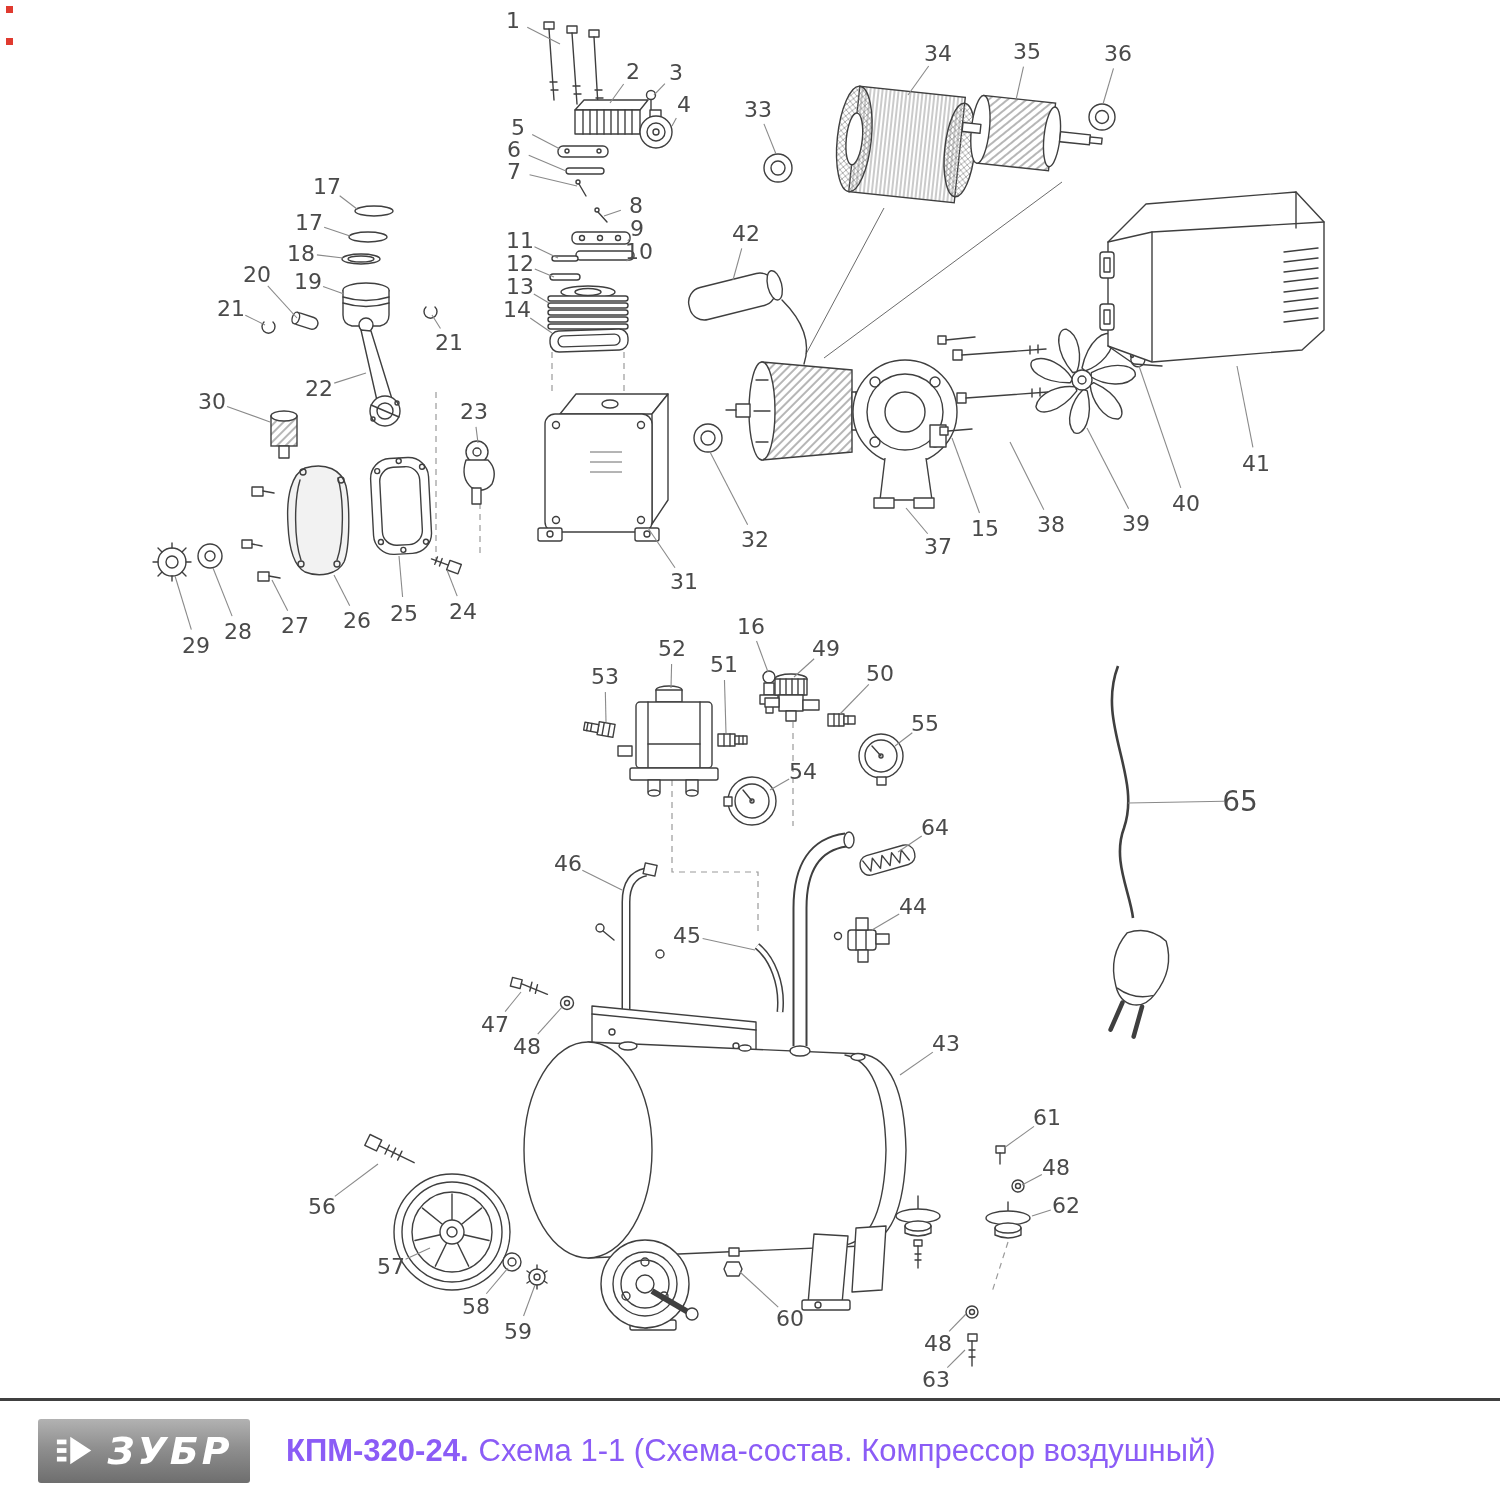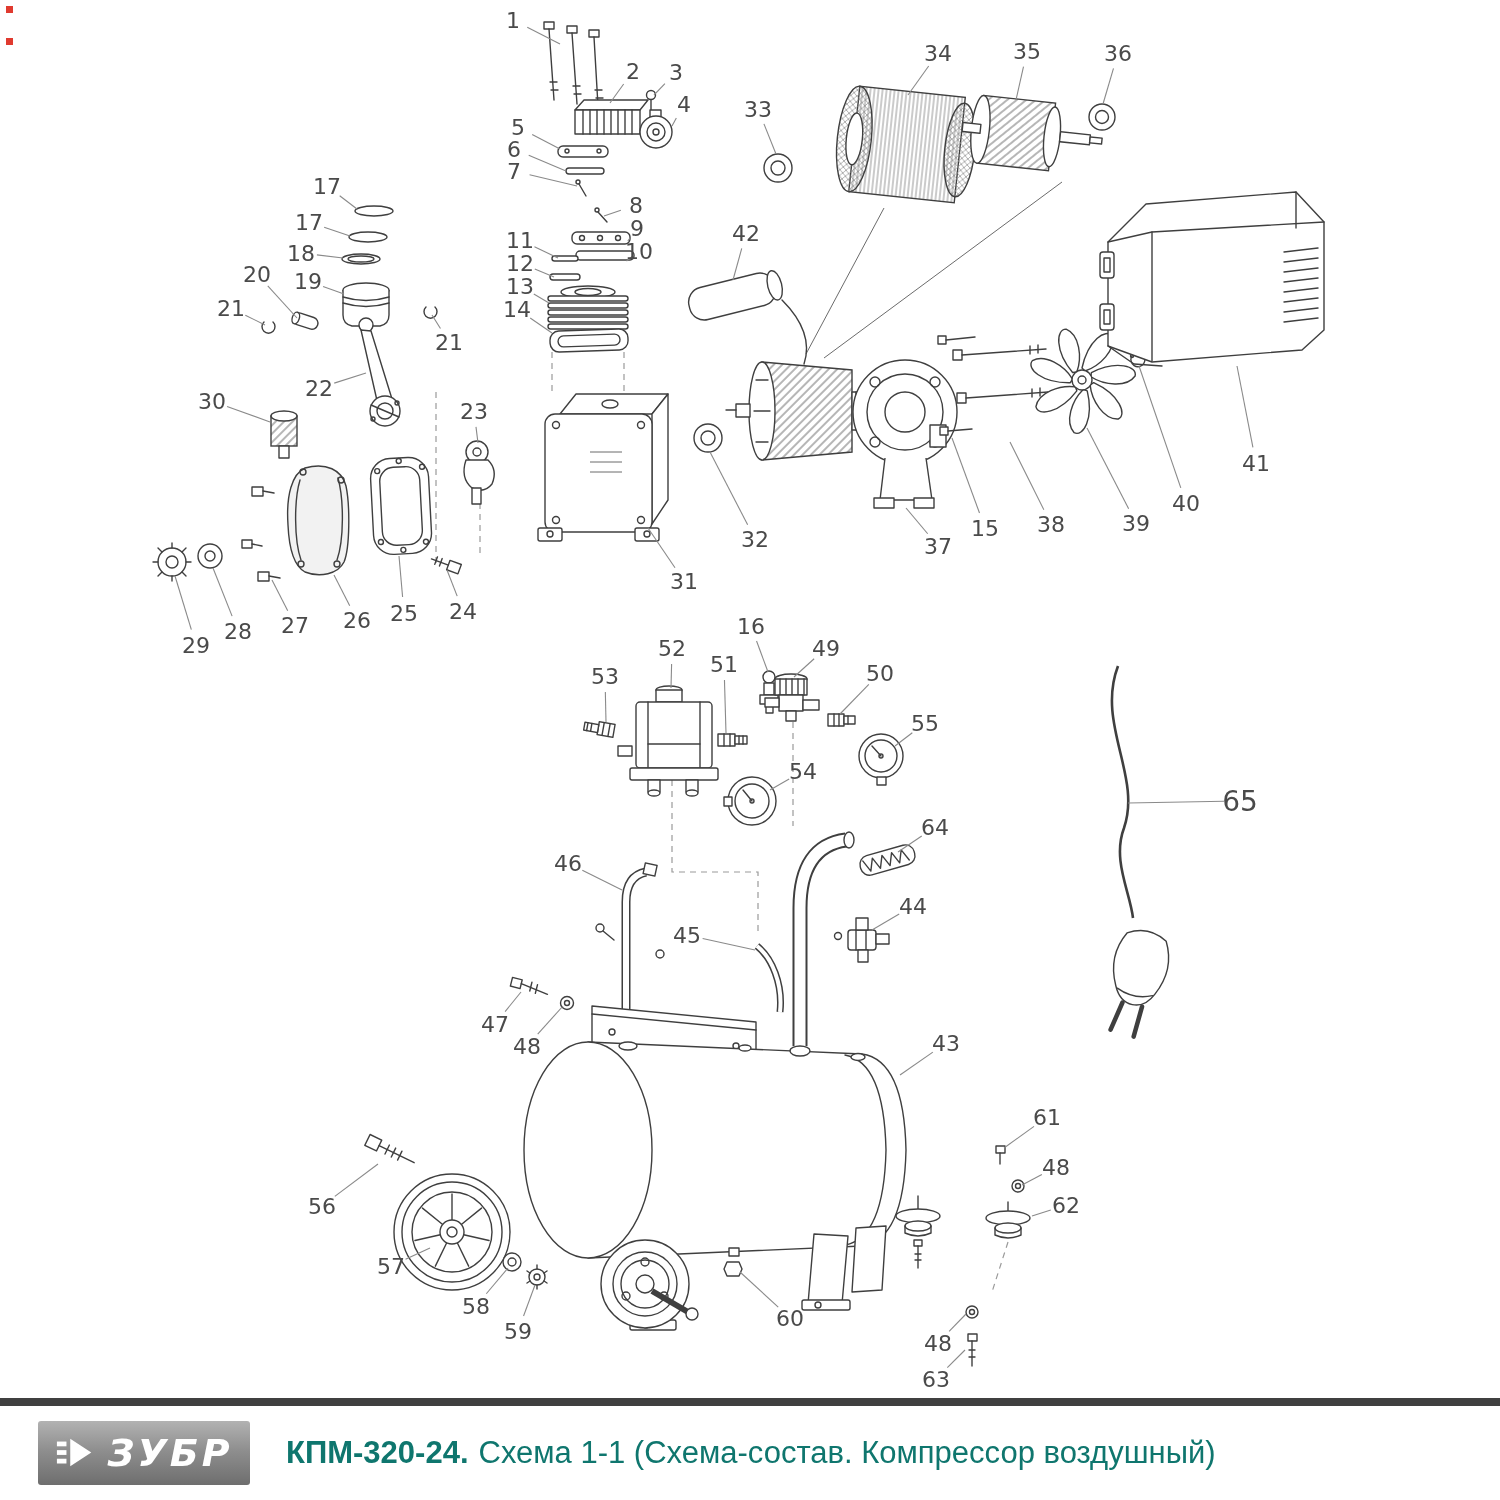--- a/index.html
+++ b/index.html
@@ -6,28 +6,28 @@
   .page{position:relative;width:1500px;height:1500px;background:#fff;overflow:hidden;
         font-family:"Liberation Sans",sans-serif;}
   .diagram-wrap{position:absolute;left:0;top:0;width:1500px;height:1398px;}
   svg{display:block;}
   .ln{stroke:#3f3f3f;fill:none;stroke-width:1.4;stroke-linecap:round;stroke-linejoin:round;}
   .fw{stroke:#3f3f3f;fill:#ffffff;stroke-width:1.4;stroke-linejoin:round;}
   .fg{stroke:#3f3f3f;fill:#f2f2f2;stroke-width:1.4;stroke-linejoin:round;}
   .thin{stroke:#6b6b6b;stroke-width:1;fill:none;}
   .dash{stroke:#9a9a9a;stroke-width:1.2;fill:none;stroke-dasharray:6 5;}
   .footer{position:absolute;left:0;top:1398px;width:1500px;height:102px;box-sizing:border-box;
-          border-top:8px solid #404040;background:#fff;display:flex;align-items:center;
+          border-top:3px solid #404040;background:#fff;display:flex;align-items:center;
           padding-left:38px;}
   .logo{width:212px;height:64px;border-radius:3px;
         background:linear-gradient(180deg,#b2b2b2 0%,#8f8f8f 45%,#6e6e6e 100%);
         display:flex;align-items:center;justify-content:center;gap:10px;}
   .logo-text{color:#fff;font-weight:bold;font-style:italic;font-size:38px;letter-spacing:3px;
              font-family:"DejaVu Sans",sans-serif;line-height:1;}
-  .title{margin-left:36px;font-size:31px;color:#0f766e;white-space:nowrap;}
+  .title{margin-left:36px;font-size:31px;color:#8b5cf6;white-space:nowrap;}
   .title .bold{font-weight:bold;}
   .title .reg{margin-left:10px;font-weight:normal;}
   .artifact{position:absolute;width:7px;height:7px;background:#e03a2f;}
 </style>
 </head>
 <body>
 
 <div class="page">
   <div class="artifact" style="left:6px;top:6px;"></div>
   <div class="artifact" style="left:6px;top:38px;"></div>

